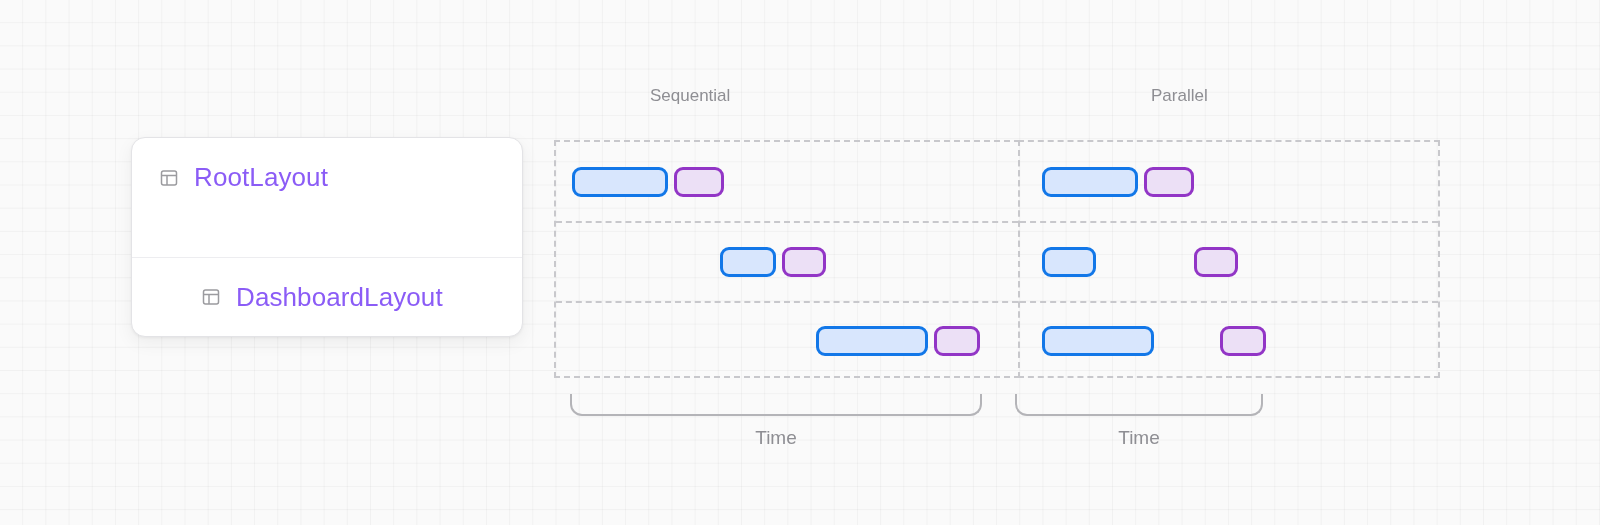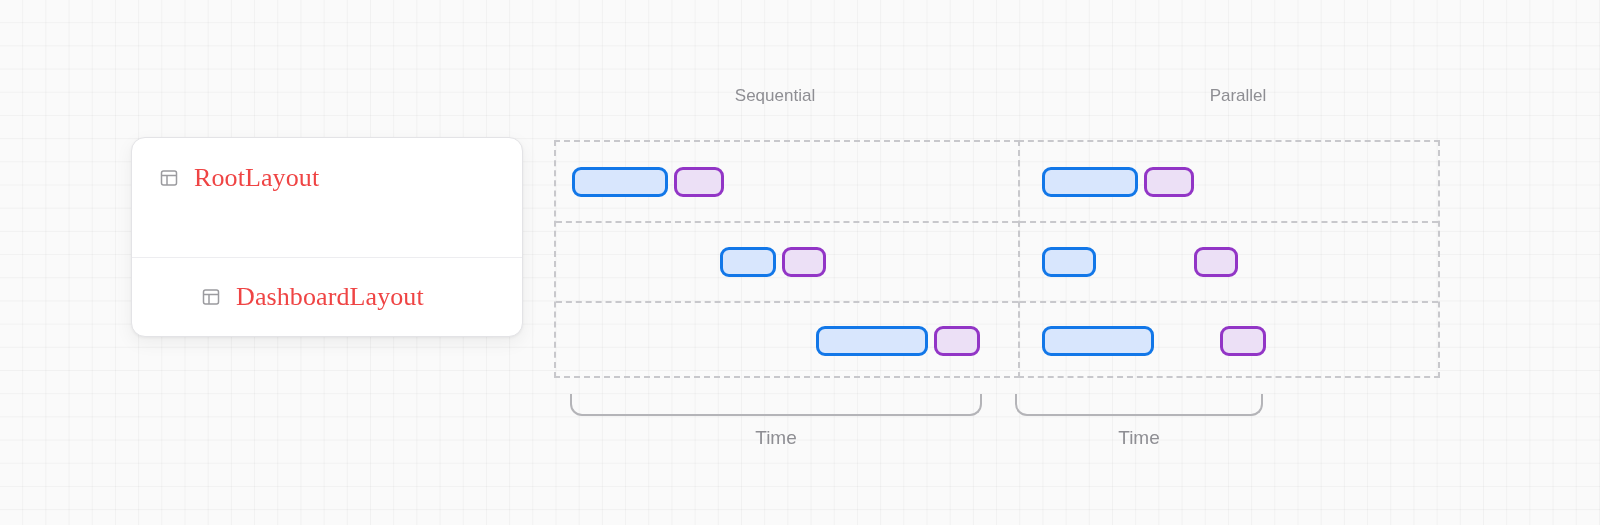--- a/index.html
+++ b/index.html
@@ -57,37 +57,35 @@
     width: 22px;
     height: 22px;
     display: flex;
     align-items: center;
     justify-content: center;
     color: #9b9b9f;
     margin-right: 14px;
   }
   .tree-label {
     font-size: 26px;
-    color: #ef4444;
+    color: #8b5cf6;
     letter-spacing: 0.1px;
     white-space: nowrap;
-    font-family: Liberation Serif, serif;
   }
 
   
   .col-title {
     position: absolute;
     top: 86px;
     font-size: 17px;
     color: #8e8e93;
-    text-align: center;
     white-space: nowrap;
   }
   #title-sequential { left: 650px; width: 250px; }
-  #title-parallel   { left: 1113px; width: 250px; }
+  #title-parallel   { left: 1151px; width: 250px; }
 
   
   .tl-box {
     position: absolute;
     top: 140px;
     height: 238px;
     box-sizing: border-box;
     border: 2px dashed #c8c8cc;
   }
   #box-sequential { left: 554px;  width: 466px; }

